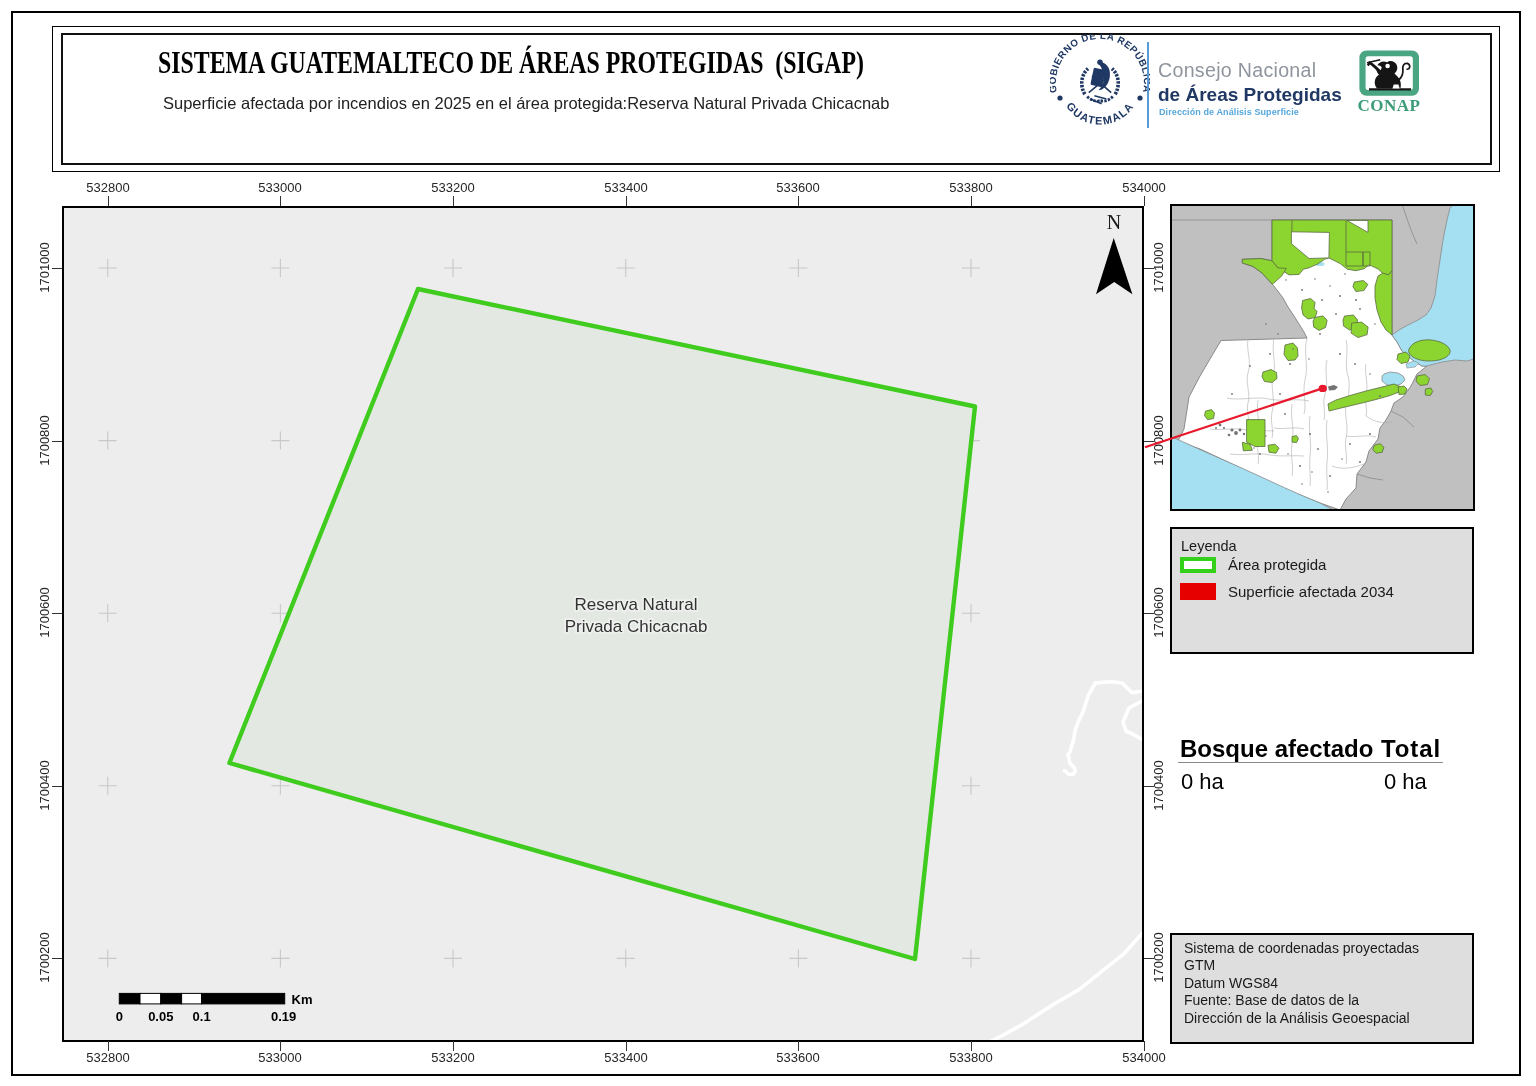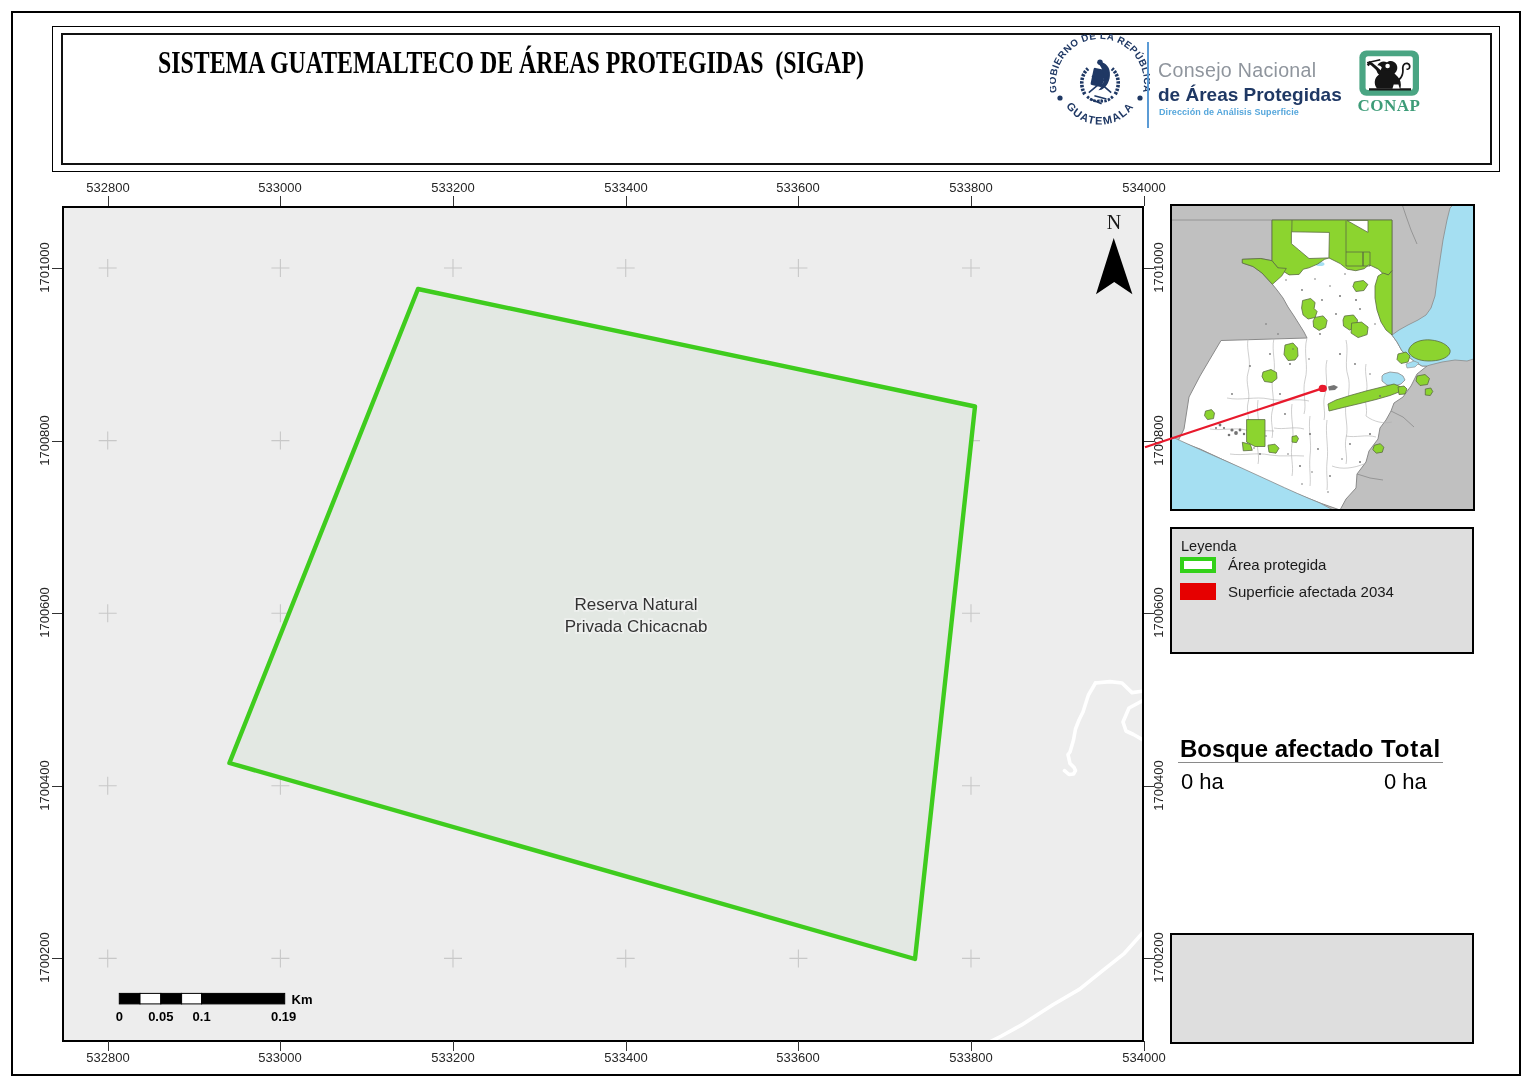--- a/index.html
+++ b/index.html
@@ -10,20 +10,21 @@
 <div style="position:relative;width:1536px;height:1086px;overflow:hidden;">
 
 <div class="abs" style="left:11px;top:11px;width:1506px;height:1061px;border:2px solid #000;"></div>
 
 <div class="abs" style="left:52px;top:26px;width:1446px;height:144px;border:1px solid #000;"></div>
 
 <div class="abs" style="left:61px;top:33px;width:1427px;height:128px;border:2px solid #111;"></div>
 
 <div class="abs" style="left:158px;top:44px;font-family:'Liberation Serif',serif;font-weight:bold;font-size:32px;color:#000;white-space:nowrap;transform:scaleX(0.745);transform-origin:left center;">SISTEMA GUATEMALTECO DE ÁREAS PROTEGIDAS&nbsp; (SIGAP)</div>
 
+<div class="abs" style="left:163px;top:94px;font-size:16.5px;color:#222;white-space:nowrap;">Superficie afectada por incendios en 2025 en el área protegida:Reserva Natural Privada Chicacnab</div>
 
 <svg class="abs" style="left:1050px;top:34px;" width="100" height="100" viewBox="0 0 100 100">
 <defs>
 <path id="arcT" d="M 8,62 A 44,44 0 1 1 92,62"></path>
 <path id="arcB" d="M 14.5,70 A 41,41 0 0 0 85.5,70"></path>
 </defs>
 <text font-family="Liberation Sans,sans-serif" font-size="9.8" font-weight="bold" fill="#1f3864" letter-spacing="0.5"><textPath href="#arcT" startOffset="50%" text-anchor="middle">GOBIERNO DE LA REPÚBLICA</textPath></text>
 <text font-family="Liberation Sans,sans-serif" font-size="11" font-weight="bold" fill="#1f3864" letter-spacing="1.2"><textPath href="#arcB" startOffset="50%" text-anchor="middle">GUATEMALA</textPath></text>
 <circle cx="10" cy="64" r="2.6" fill="#1f3864"></circle>
 <circle cx="90" cy="64" r="2.6" fill="#1f3864"></circle>
@@ -306,19 +307,20 @@
 <div class="abs" style="left:1381px;top:735px;font-size:24px;font-weight:bold;color:#000;letter-spacing:0.9px;">Total</div>
 
 <div class="abs" style="left:1178px;top:762px;width:265px;height:1px;background:#8a8a8a;"></div>
 
 <div class="abs" style="left:1181px;top:769px;font-size:22px;color:#000;">0 ha</div>
 
 <div class="abs" style="left:1384px;top:769px;font-size:22px;color:#000;">0 ha</div>
 
 <div class="abs" style="left:1170px;top:933px;width:304px;height:111px;border:2px solid #000;box-sizing:border-box;background:#dedede;"></div>
 
+<div class="abs" style="left:1184px;top:940px;font-size:14px;line-height:17.4px;color:#1a1a1a;">Sistema de coordenadas proyectadas<br>GTM<br>Datum WGS84<br>Fuente: Base de datos de la<br>Dirección de la Análisis Geoespacial</div>
 
 <svg class="abs" style="left:1140px;top:380px;pointer-events:none;" width="195" height="75" viewBox="0 0 195 75">
 <line x1="5" y1="67.3" x2="182.3" y2="8.4" stroke="#e8192c" stroke-width="2.2"></line>
 <circle cx="182.3" cy="8.4" r="3.6" fill="#e8192c"></circle>
 </svg>
 
 </div>
 
 </body></html>

